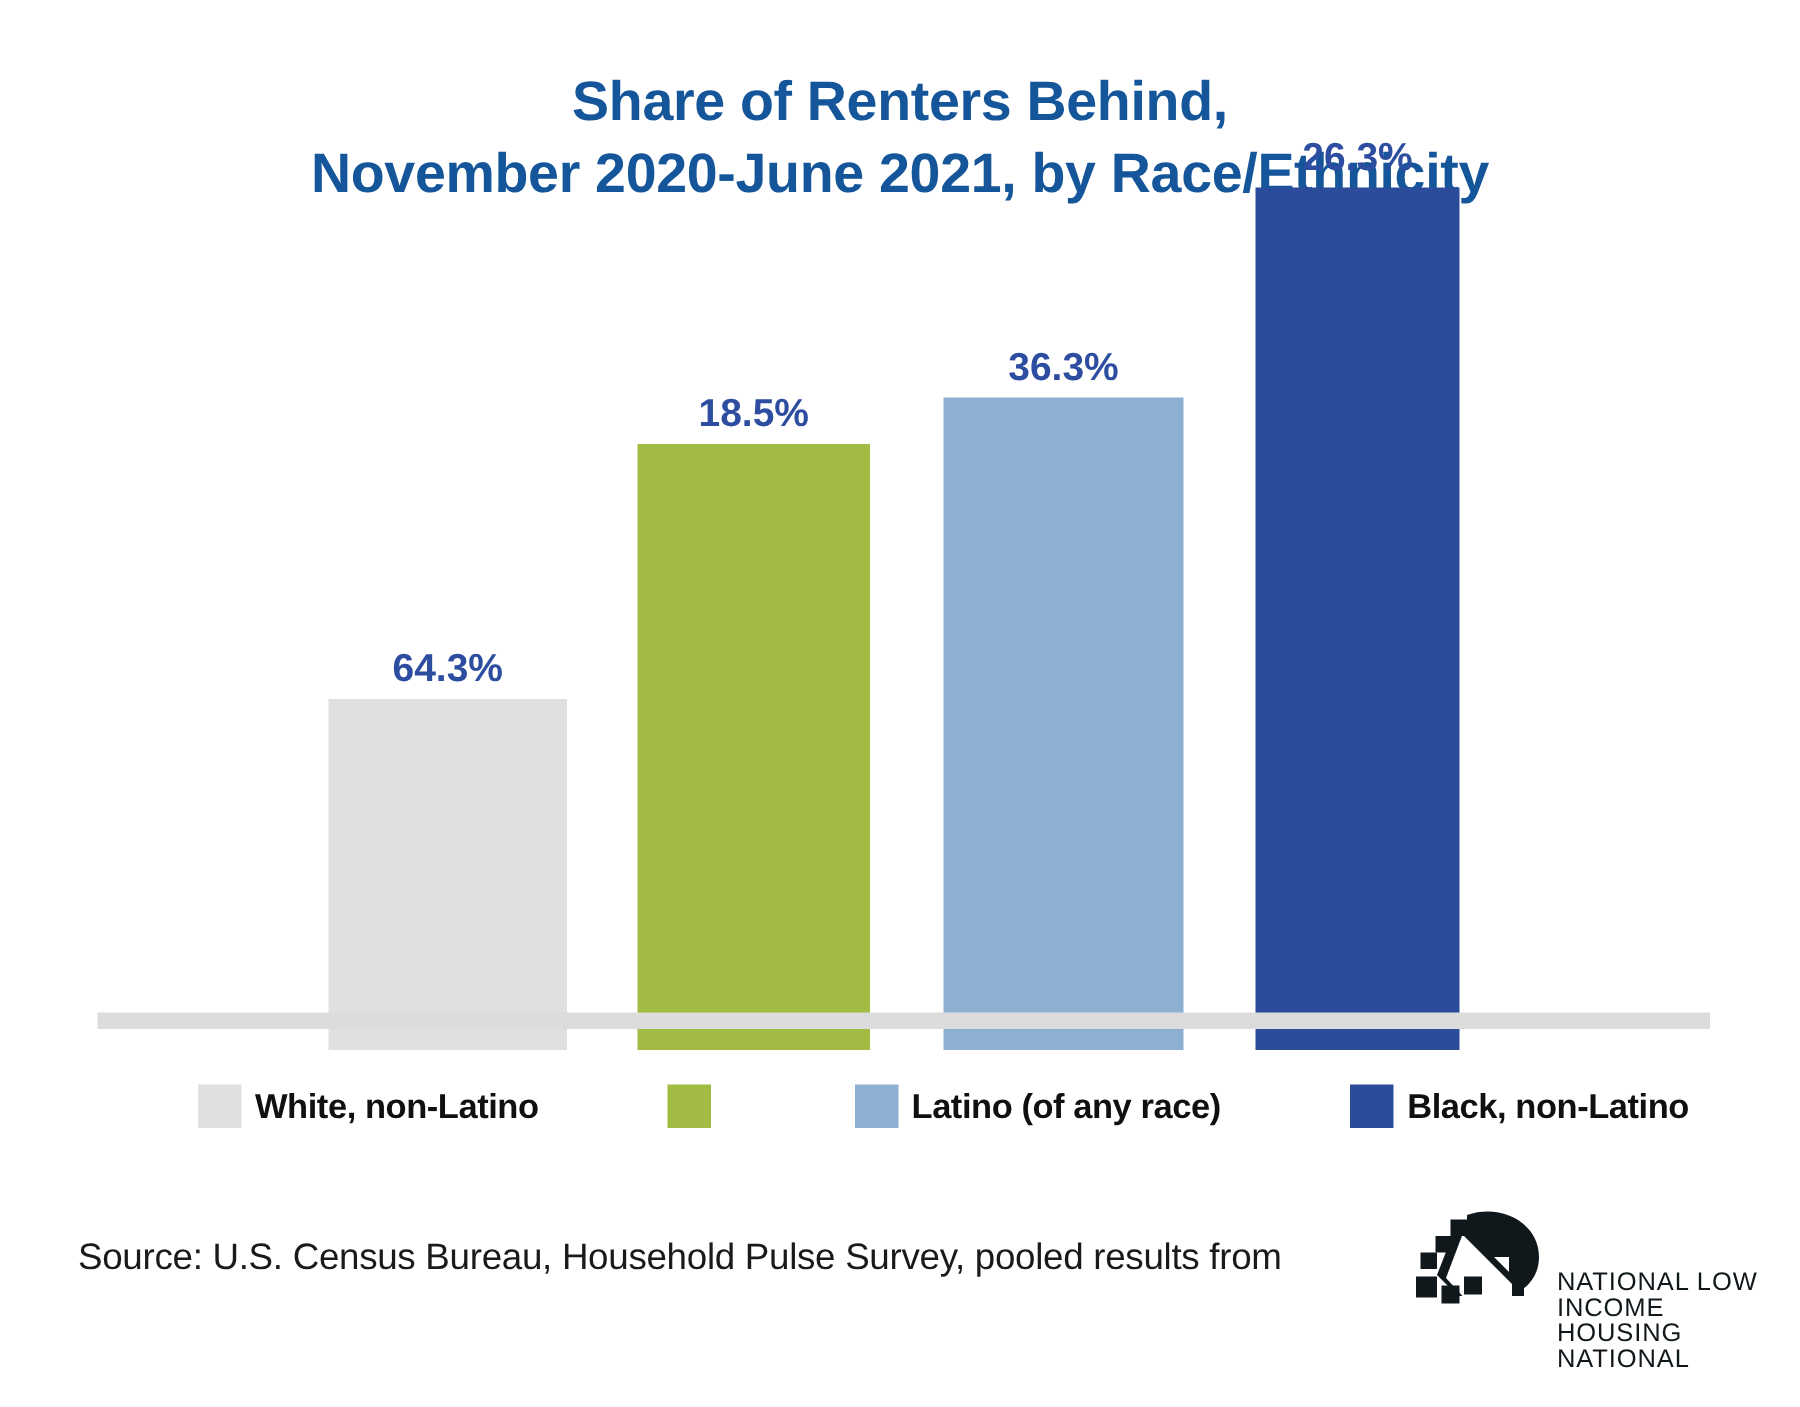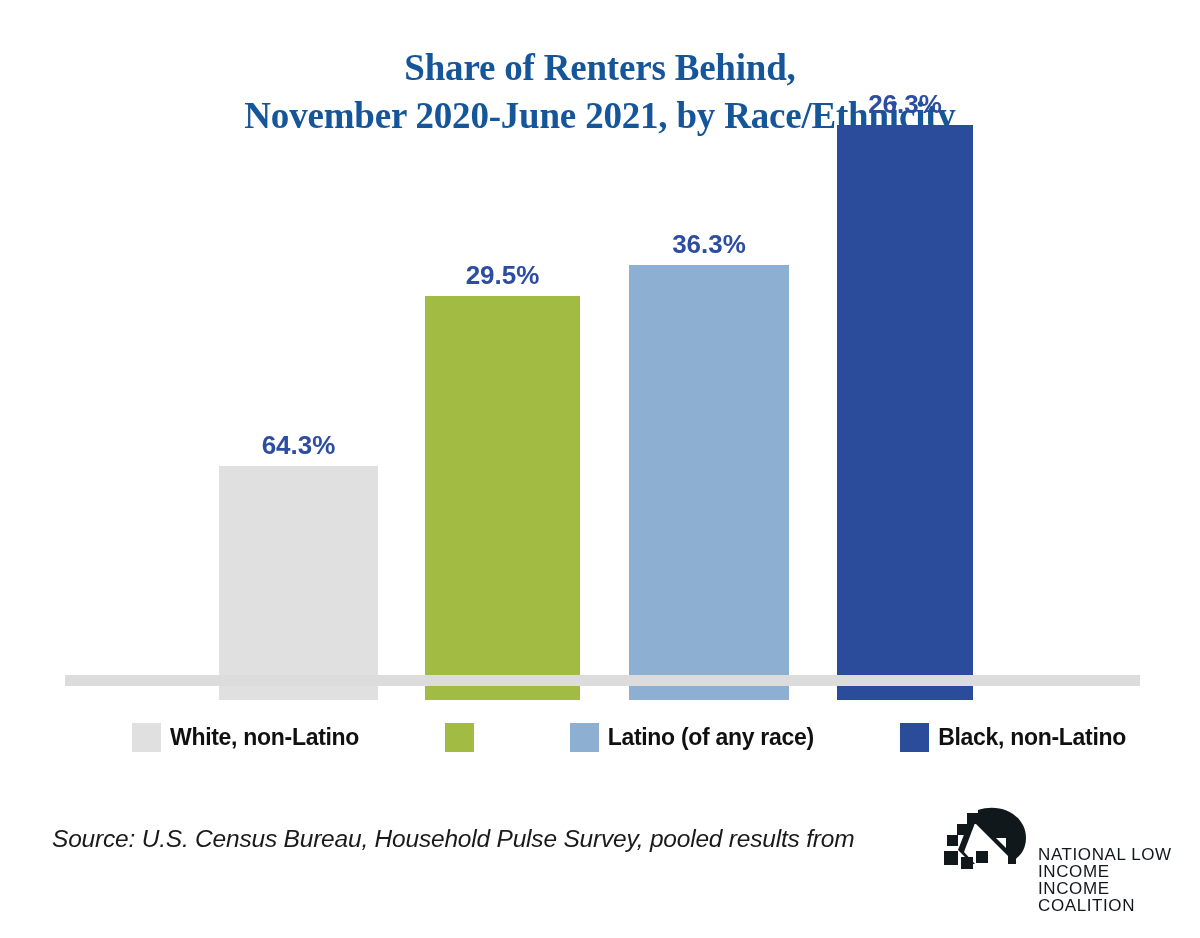--- a/index.html
+++ b/index.html
@@ -106,21 +106,21 @@
   #source-note {
     position: absolute;
     left: 52px;
     top: 820px;
     width: 880px;
     font-size: 24.5px;
     line-height: 37px;
     color: #1a1a1a;
     letter-spacing: -0.2px;
   }
-  #source-note .src-line { display: block; font-style: italic; }
+  #source-note .src-line { display: block; }
 
   
   #logo {
     position: absolute;
     left: 942px;
     top: 802px;
     width: 232px;
     height: 88px;
   }
   #logo-mark {
@@ -138,34 +138,34 @@
     font-size: 17px;
     line-height: 17px;
     letter-spacing: 0.6px;
     font-weight: normal;
   }
   #logo-text .logo-line { display: block; }
 </style>
 </head>
 <body>
 
-<div id="chart-title" style="color: rgb(21, 85, 154); font-family: Liberation Serif, serif;">
+<div id="chart-title" style="color: rgb(21, 85, 154);">
   <span class="title-line">Share of Renters Behind,</span>
   <span class="title-line">November 2020-June 2021, by Race/Ethnicity</span>
 </div>
 
 <div id="plot-area">
 
   <div class="bar-group" style="left:219px; width:159px; height:676px;">
     <div class="bar-value" style="bottom: 240px; color: rgb(45, 78, 160);">64.3%</div>
     <div class="bar" style="height: 234px; background: rgb(224, 224, 224);"></div>
   </div>
 
   <div class="bar-group" style="left:425px; width:155px; height:676px;">
-    <div class="bar-value" style="bottom: 410px; color: rgb(45, 78, 160);">29.5%</div>
+    <div class="bar-value" style="bottom: 410px; color: rgb(45, 78, 160);">18.5%</div>
     <div class="bar" style="height: 404px; background: rgb(162, 187, 66);"></div>
   </div>
 
   <div class="bar-group" style="left:629px; width:160px; height:676px;">
     <div class="bar-value" style="bottom: 441px; color: rgb(45, 78, 160);">36.3%</div>
     <div class="bar" style="height: 435px; background: rgb(140, 175, 210);"></div>
   </div>
 
   <div class="bar-group" style="left:837px; width:136px; height:676px;">
     <div class="bar-value" style="bottom: 581px; color: rgb(45, 78, 160);">26.3%</div>
@@ -213,15 +213,15 @@
 
     <rect x="25" y="11" width="11" height="11" fill="#11181c"></rect>
     <rect x="15" y="22" width="11" height="11" fill="#11181c"></rect>
     <rect x="5" y="33" width="11" height="11" fill="#11181c"></rect>
     <rect x="2" y="49" width="14" height="14" fill="#11181c"></rect>
     <rect x="19" y="55" width="12" height="12" fill="#11181c"></rect>
     <rect x="34" y="49" width="12" height="12" fill="#11181c"></rect>
   </svg>
   <div id="logo-text" style="color: rgb(17, 24, 28);">
     <span class="logo-line">NATIONAL LOW INCOME</span>
-    <span class="logo-line">INCOME COALITION</span>
+    <span class="logo-line">HOUSING NATIONAL</span>
   </div>
 </div>
 
 </body></html>

